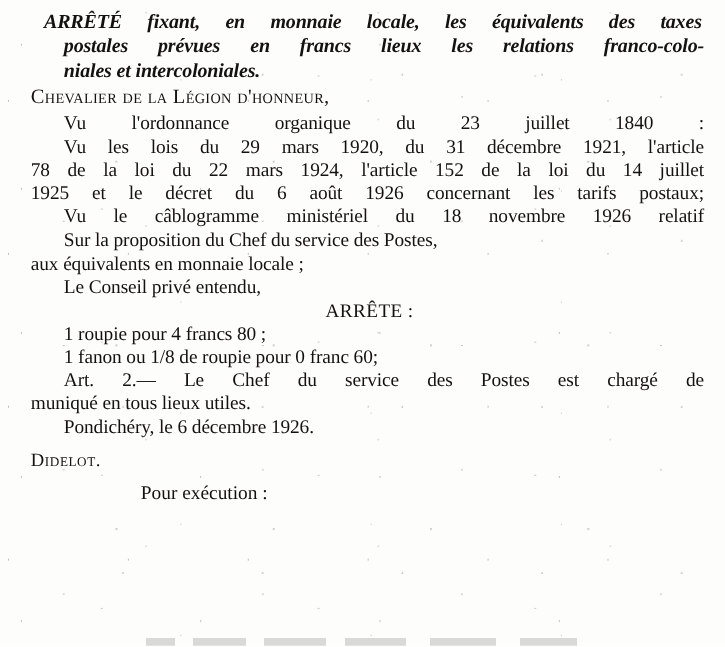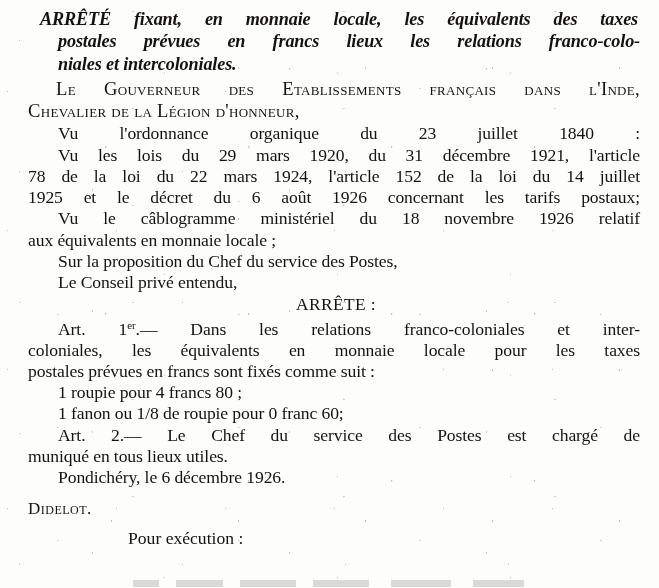--- a/index.html
+++ b/index.html
@@ -142,44 +142,36 @@
 
   <div id="sheet">
 
     <div>
       <div class="title title-l1">ARRÊTÉ fixant, en monnaie locale, les équivalents des taxes</div>
       <div class="title title-l2">postales prévues en francs lieux les relations franco-colo-</div>
       <div class="title title-l3">niales et intercoloniales.</div>
     </div>
 
     <div style="margin-top:3px;">
-      <div class="sc sc-l1">Le Gouverneur des Etablissements français dans l'Inde,</div>
       <div class="sc sc-l2">Chevalier de la Légion d'honneur,</div>
     </div>
 
     <div class="body-block">
       <div class="ln indent just">Vu l'ordonnance organique du 23 juillet 1840 :</div>
       <div class="ln indent just">Vu les lois du 29 mars  1920, du 31 décembre 1921, l'article</div>
       <div class="ln hang just">78 de la  loi du 22 mars 1924, l'article 152 de la loi du 14 juillet</div>
       <div class="ln hang just">1925 et le décret du 6 août 1926 concernant les tarifs postaux;</div>
       <div class="ln indent just">Vu le câblogramme ministériel du 18 novembre 1926 relatif</div>
+      <div class="ln indent">Sur la proposition du Chef du service des Postes,</div>
       <div class="ln hang">aux équivalents en monnaie locale ;</div>
-      <div class="ln indent">Sur la proposition du Chef du service des Postes,</div>
       <div class="ln indent">Le Conseil privé entendu,</div>
     </div>
 
     <div class="center-arrete">ARRÊTE :</div>
 
-    <div>
-      <div class="ln indent just">
-        <span>Art. 1</span><span class="sup">er</span><span>.— Dans  les  relations  franco-coloniales  et inter-</span>
-      </div>
-      <div class="ln hang just">coloniales, les équivalents  en monnaie locale pour les taxes</div>
-      <div class="ln hang">postales prévues en francs  sont fixés comme suit :</div>
-    </div>
 
     <div>
       <div class="ln list-line">1 roupie pour 4 francs 80 ;</div>
       <div class="ln list-line">1 fanon ou 1/8 de roupie pour 0 franc 60;</div>
     </div>
 
     <div>
       <div class="ln indent just">Art. 2.— Le Chef du service des  Postes est chargé de</div>
       <div class="ln hang">muniqué en tous lieux utiles.</div>
     </div>

